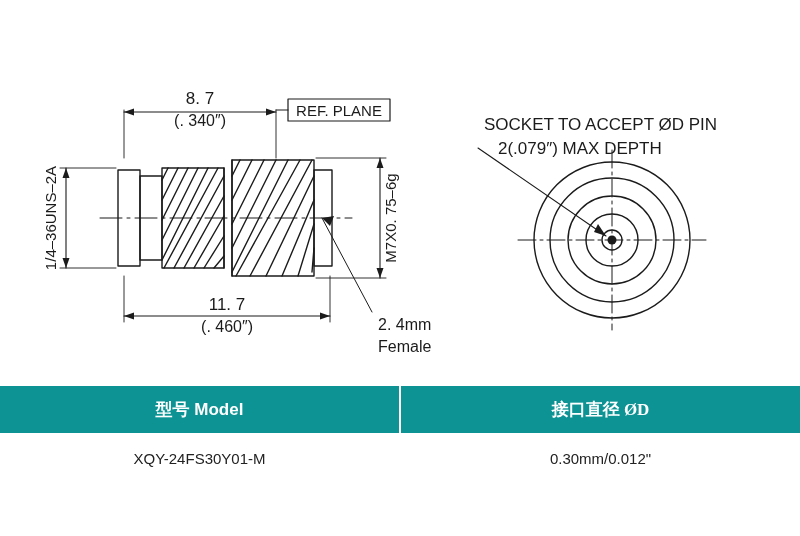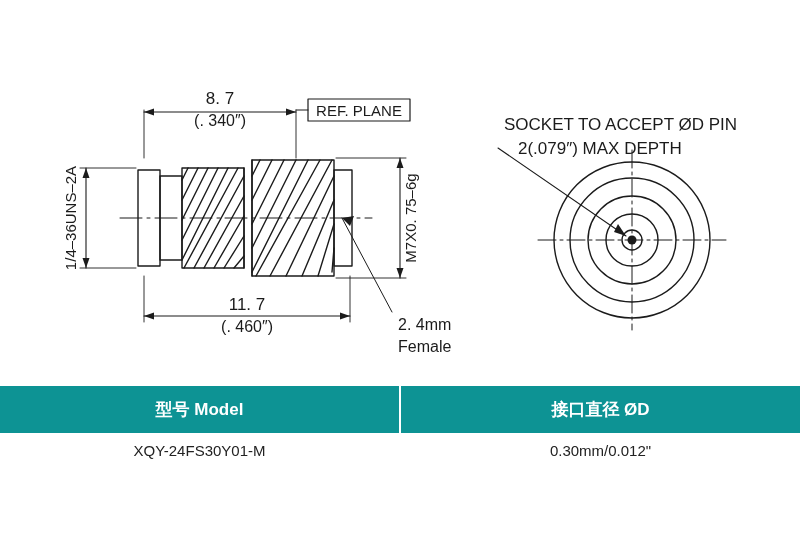--- a/index.html
+++ b/index.html
@@ -14,21 +14,21 @@
     width: 800px;
     height: 536px;
     background: #ffffff;
     overflow: hidden;
   }
 
   
   .drawing {
     position: absolute;
     left: 0; top: 0;
-    width: 654px; height: 380px; margin-left: 20px;
+    width: 654px; height: 380px;
   }
   .drawing svg { display: block; }
 
   
   .spec-table {
     position: absolute;
     left: 0;
     top: 386px;
     width: 800px;
     border-collapse: collapse;
@@ -36,25 +36,25 @@
   }
   .spec-table th {
     background: #0d9394;
     color: #ffffff;
     font-size: 17px;
     font-weight: bold;
     padding: 12px 4px;
     text-align: center;
     border-right: 2px solid #ffffff;
   }
-  .spec-table th:last-child { border-right: none; }
+  .spec-table th:last-child { border-right: none; font-family: Liberation Serif, serif; }
   .spec-table td {
     font-size: 15px;
     color: #222222;
-    padding: 9px 4px;
+    padding: 17px 4px;
     text-align: center;
     border-right: 2px solid #ffffff;
   }
   .spec-table td:last-child { border-right: none; }
   .spec-table tbody tr.row-odd td { background: #ffffff; }
   .spec-table tbody tr.row-even td { background: #eef4f6; }
   .spec-table col.c1 { width: 50%; }
   .spec-table col.c2 { width: 50%; }
 
   .dim-text {

